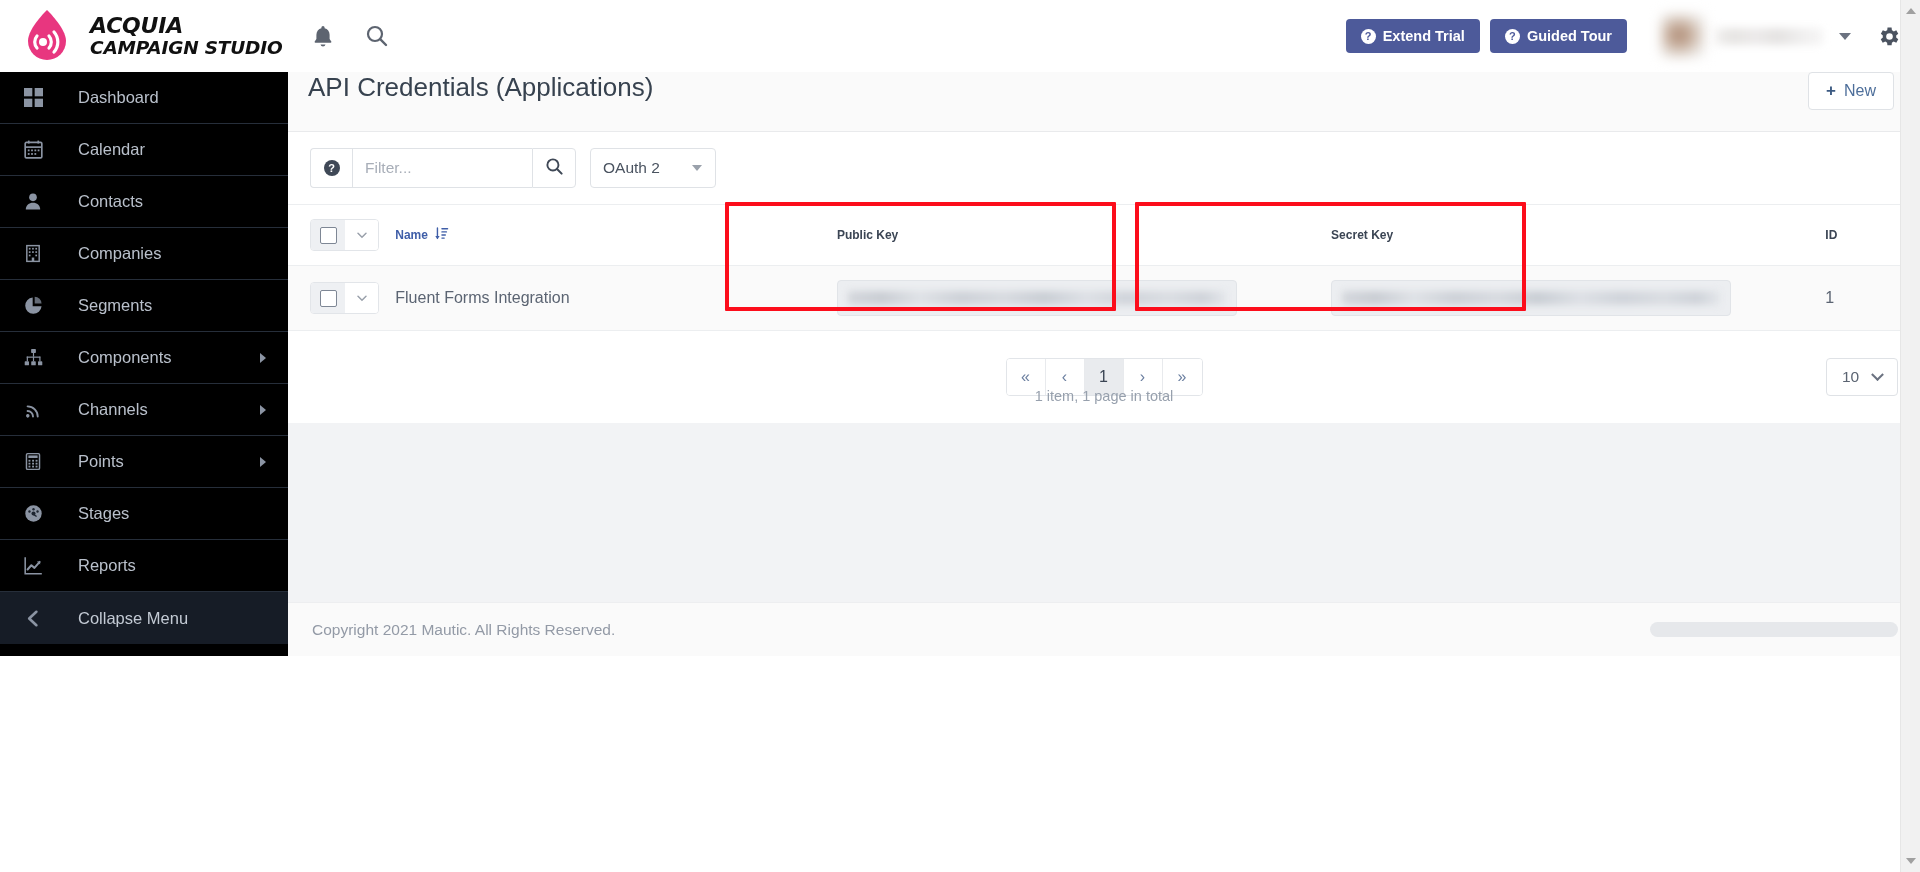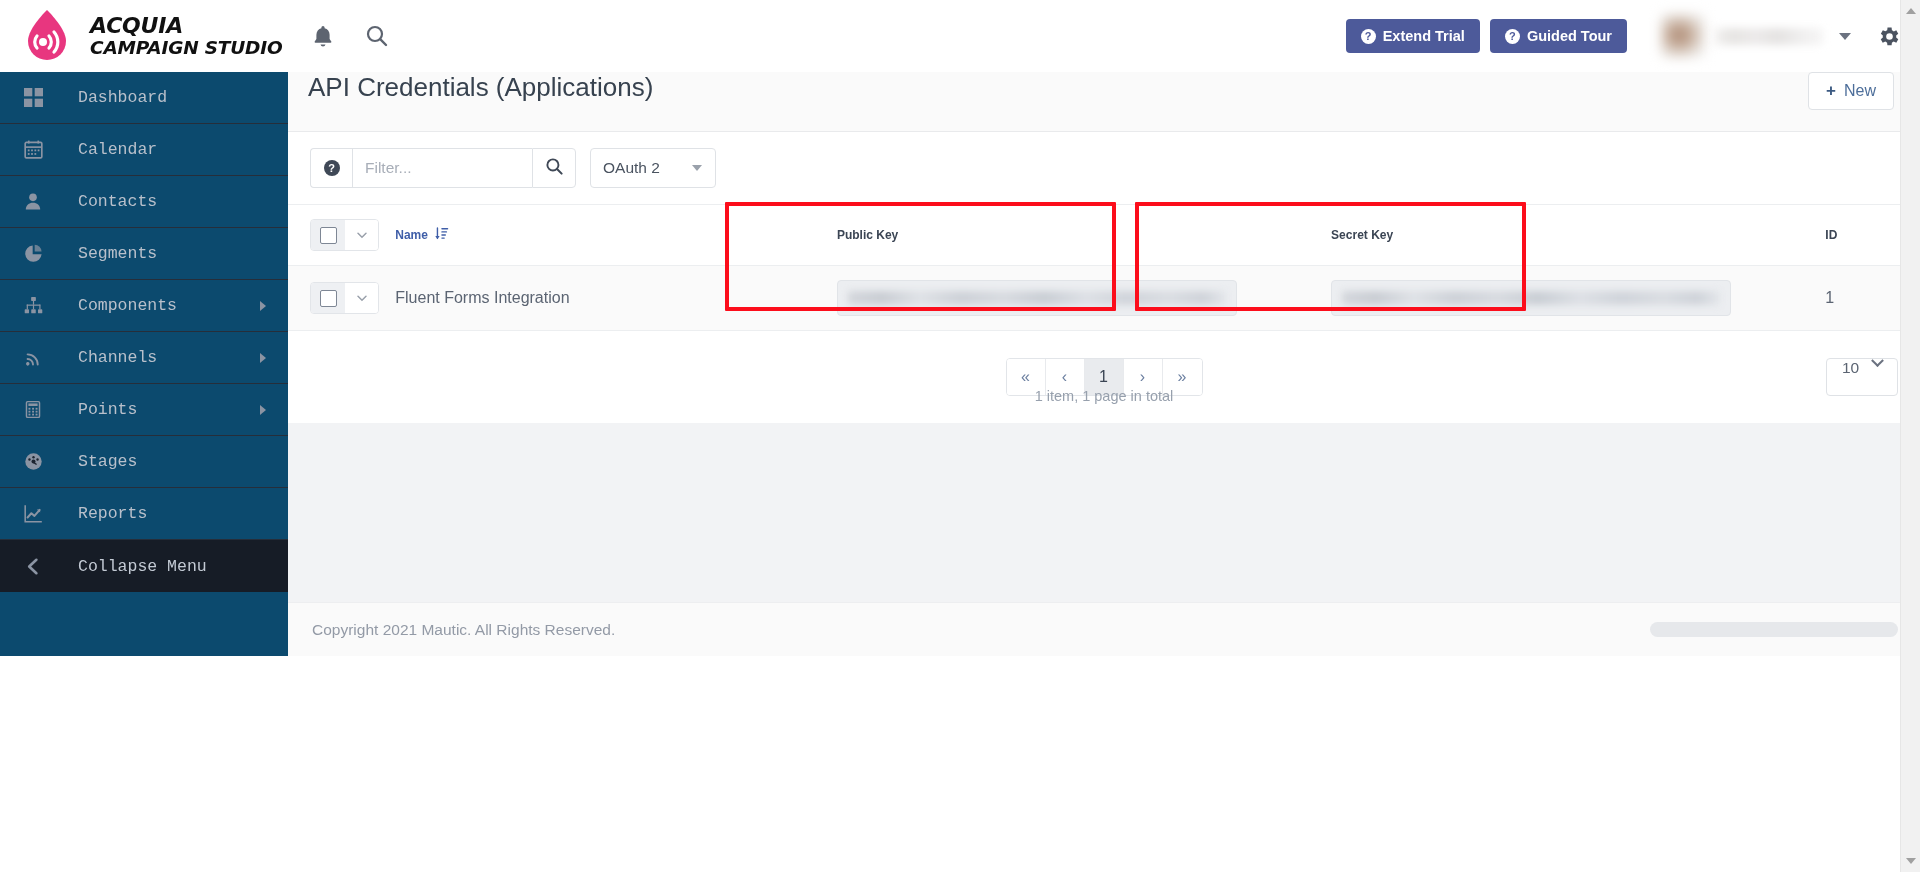--- a/index.html
+++ b/index.html
@@ -55,21 +55,21 @@
     background: linear-gradient(90deg,#f2f1f0 0%, #e6e4e2 16%, #eceaea 38%, #e4e2e1 58%, #efeeee 80%, #f6f5f5 100%);
     filter: blur(4px);
   }
   .caret-down { width: 0; height: 0; border-left: 6px solid transparent; border-right: 6px solid transparent; border-top: 7px solid #6b7280; margin-left: 6px; }
   .gear { margin-left: 20px; margin-right: 8px; color: #4b5360; cursor: pointer; display: flex; }
 
   
   .body-row { display: flex; flex: 1 1 auto; min-height: 0; }
 
   
-  .sidebar { width: 288px; flex: 0 0 288px; background: #0c4a6e; display: flex; flex-direction: column; font-family: Liberation Mono, monospace; }
+  .sidebar { width: 288px; flex: 0 0 288px; background: #000000; display: flex; flex-direction: column; }
   .nav-item {
     height: 52px; display: flex; align-items: center; padding: 0 22px 0 24px;
     color: #a7b0bd; cursor: pointer; position: relative; font-size: 16.5px;
     border-bottom: 1px solid #262e3a;
   }
   .nav-ico { width: 26px; flex: 0 0 26px; display: flex; align-items: center; justify-content: flex-start; color: #8b94a3; }
   .nav-label { margin-left: 28px; color: #b9c0cb; }
   .nav-arrow { margin-left: auto; width: 0; height: 0; border-top: 5px solid transparent; border-bottom: 5px solid transparent; border-left: 6px solid #8b94a3; }
   .nav-collapse { background: #161c26; border-bottom: none; }
   .nav-collapse .nav-label { color: #c3cad4; }
@@ -159,21 +159,21 @@
   .pg {
     min-width: 39px; height: 36px; display: flex; align-items: center; justify-content: center;
     border-right: 1px solid #e8eaed; color: #6b7fa0; font-size: 16px; cursor: pointer; background: #ffffff;
   }
   .pg:last-child { border-right: none; }
   .pg.active { background: #e9ebee; color: #3b4554; }
   .pg-total { position: absolute; top: 57px; left: 0; right: 0; text-align: center; font-size: 14.5px; color: #97a0ad; }
   .perpage {
     position: absolute; right: 22px; top: 27px; width: 72px; height: 38px;
     border: 1px solid #dfe2e6; border-radius: 4px; background: #ffffff;
-    display: flex; justify-content: center; gap: 14px;
+    display: flex; align-items: center; justify-content: center; gap: 14px;
     font-size: 15.5px; color: #5b6472; cursor: pointer;
   }
   .chev-d { width: 9px; height: 9px; border-right: 2px solid #6b7280; border-bottom: 2px solid #6b7280; transform: rotate(45deg) translate(-2px,-2px); }
 
   
   .footer {
     margin-top: auto; height: 54px; flex: 0 0 54px; background: #fafafa; border-top: 1px solid #edeef0;
     display: flex; align-items: center; padding: 0 24px; position: relative;
   }
   .footer-text { font-size: 15.5px; color: #939aa6; }
@@ -288,20 +288,39 @@
       <div class="nav-item">
         <span class="nav-ico">
           <svg width="18" height="19" viewBox="0 0 16 16">
               <circle cx="8" cy="4.3" r="3.4" fill="currentColor"></circle>
               <path d="M1.6 15c0-3.6 2.9-6 6.4-6s6.4 2.4 6.4 6z" fill="currentColor"></path>
             </svg>
         </span>
         <span class="nav-label">Contacts</span>
       </div>
 
+      <div class="nav-item">
+        <span class="nav-ico">
+          <svg width="18" height="19" viewBox="0 0 16 16">
+              <rect x="2.5" y="1" width="11" height="14" stroke="currentColor" stroke-width="1.3" fill="none"></rect>
+              <g fill="currentColor">
+                <rect x="4.3" y="3" width="1.5" height="1.5"></rect>
+                <rect x="7.2" y="3" width="1.5" height="1.5"></rect>
+                <rect x="10.1" y="3" width="1.5" height="1.5"></rect>
+                <rect x="4.3" y="6" width="1.5" height="1.5"></rect>
+                <rect x="7.2" y="6" width="1.5" height="1.5"></rect>
+                <rect x="10.1" y="6" width="1.5" height="1.5"></rect>
+                <rect x="4.3" y="9" width="1.5" height="1.5"></rect>
+                <rect x="10.1" y="9" width="1.5" height="1.5"></rect>
+                <rect x="6.9" y="11.6" width="2.2" height="3.4"></rect>
+              </g>
+            </svg>
+        </span>
+        <span class="nav-label">Companies</span>
+      </div>
 
       <div class="nav-item">
         <span class="nav-ico">
           <svg width="19" height="19" viewBox="0 0 16 16">
               <path d="M7.3 1.2A6.9 6.9 0 1 0 14.8 8.7H7.3z" fill="currentColor"></path>
               <path d="M9 0.6v5.8h5.8A6 6 0 0 0 9 0.6z" fill="currentColor" opacity="0.72"></path>
             </svg>
         </span>
         <span class="nav-label">Segments</span>
       </div>

